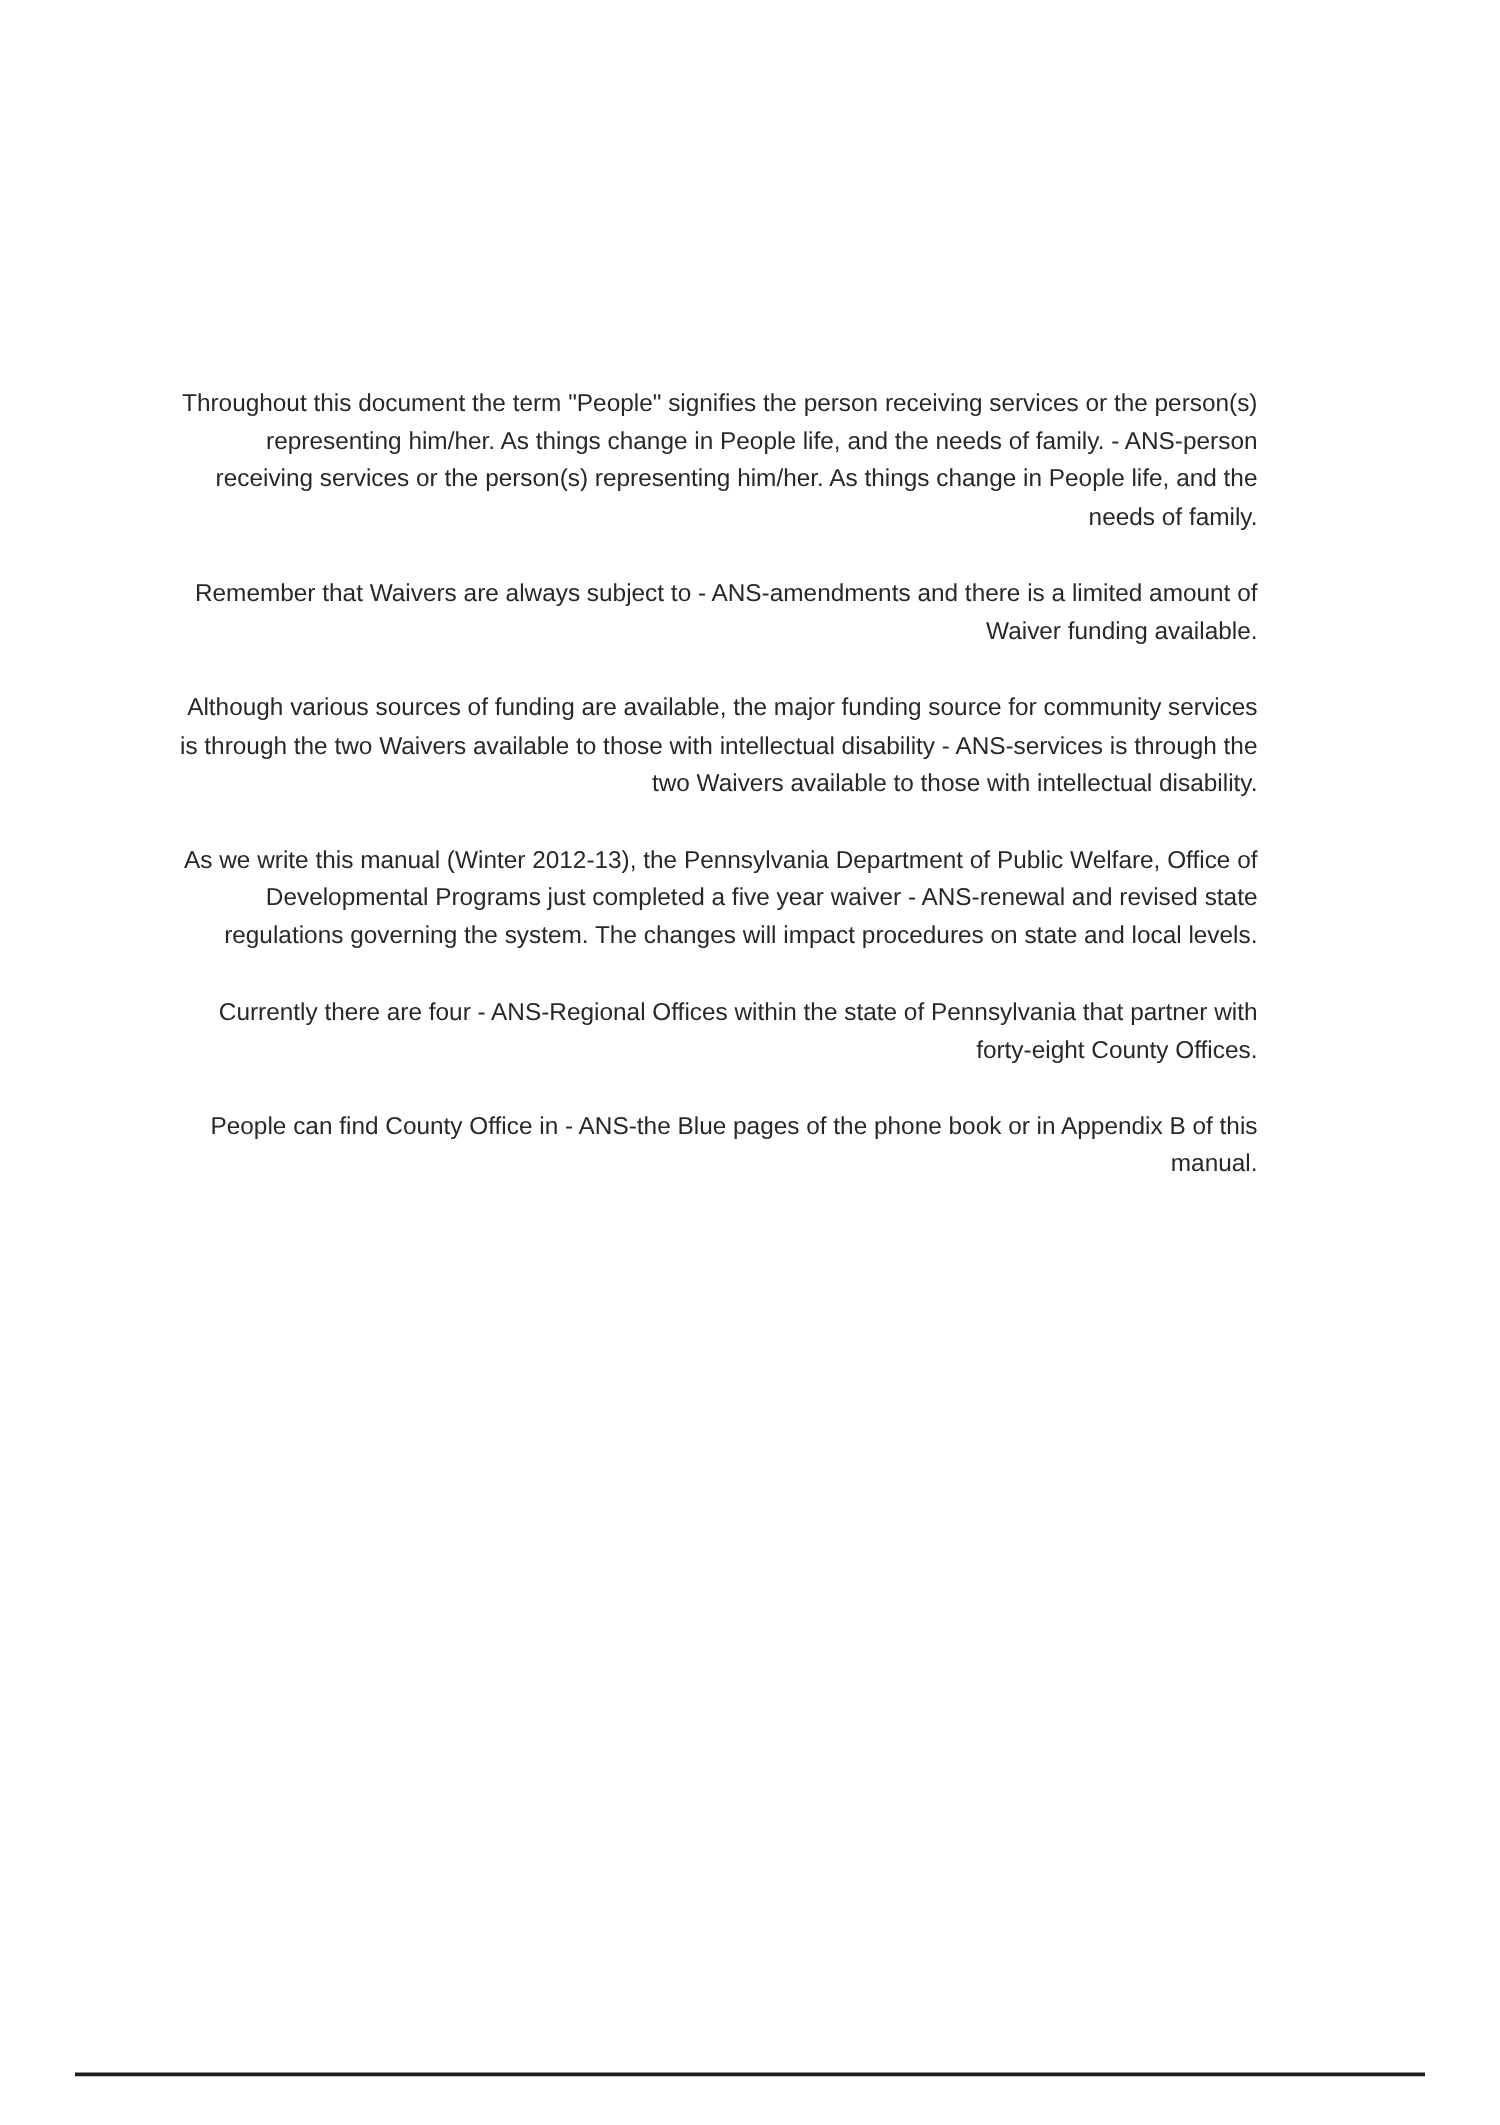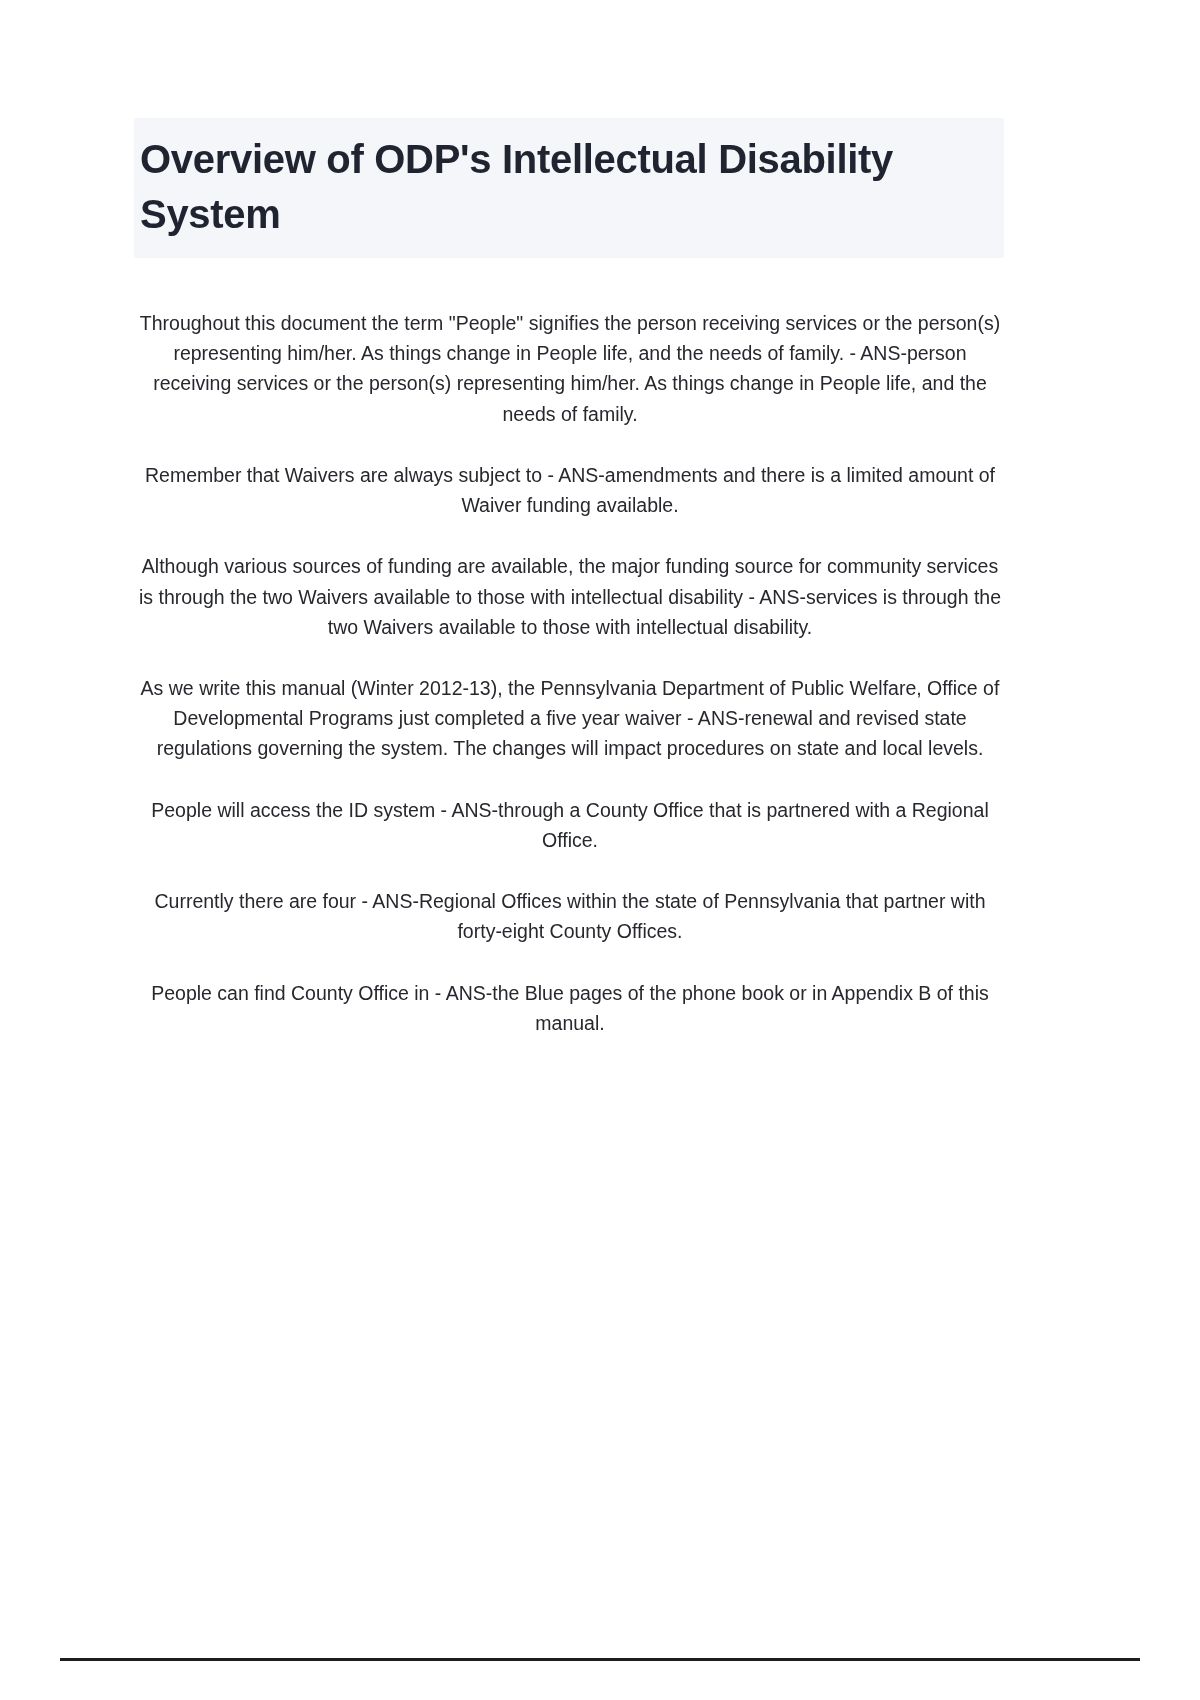--- a/index.html
+++ b/index.html
@@ -45,48 +45,44 @@
     position: absolute;
     left: 134px;
     top: 308px;
     width: 872px;
   }
   .para {
     margin: 0 0 31px 0;
     font-size: 19.5px;
     line-height: 1.55;
     color: #26282d;
-    text-align: center;
+    text-align: right;
     font-family: "Liberation Sans", sans-serif;
   }
   .para:last-child {
     margin-bottom: 14px;
   }
   .bottom-rule {
     position: absolute;
     left: 60px;
     top: 1658px;
     width: 1080px;
     height: 3px;
     background: #1d1d1d;
   }
 </style>
 </head>
 <body>
 
 <div class="page">
 
-  <div class="title-band">
-    <h1 class="doc-title">Overview of ODP's Intellectual Disability System</h1>
-  </div>
 
   <div class="body-block">
     <p class="para">Throughout this document the term "People" signifies the person receiving services or the person(s) representing him/her. As things change in People life, and the needs of family. - ANS-person receiving services or the person(s) representing him/her. As things change in People life, and the needs of family.</p>
     <p class="para">Remember that Waivers are always subject to - ANS-amendments and there is a limited amount of Waiver funding available.</p>
     <p class="para">Although various sources of funding are available, the major funding source for community services is through the two Waivers available to those with intellectual disability - ANS-services is through the two Waivers available to those with intellectual disability.</p>
     <p class="para">As we write this manual (Winter 2012-13), the Pennsylvania Department of Public Welfare, Office of Developmental Programs just completed a five year waiver - ANS-renewal and revised state regulations governing the system. The changes will impact procedures on state and local levels.</p>
-    <p class="para">People will access the ID system - ANS-through a County Office that is partnered with a Regional Office.</p>
     <p class="para">Currently there are four - ANS-Regional Offices within the state of Pennsylvania that partner with forty-eight County Offices.</p>
     <p class="para">People can find County Office in - ANS-the Blue pages of the phone book or in Appendix B of this manual.</p>
   </div>
 
   <div class="bottom-rule"></div>
 </div>
 
 </body></html>

